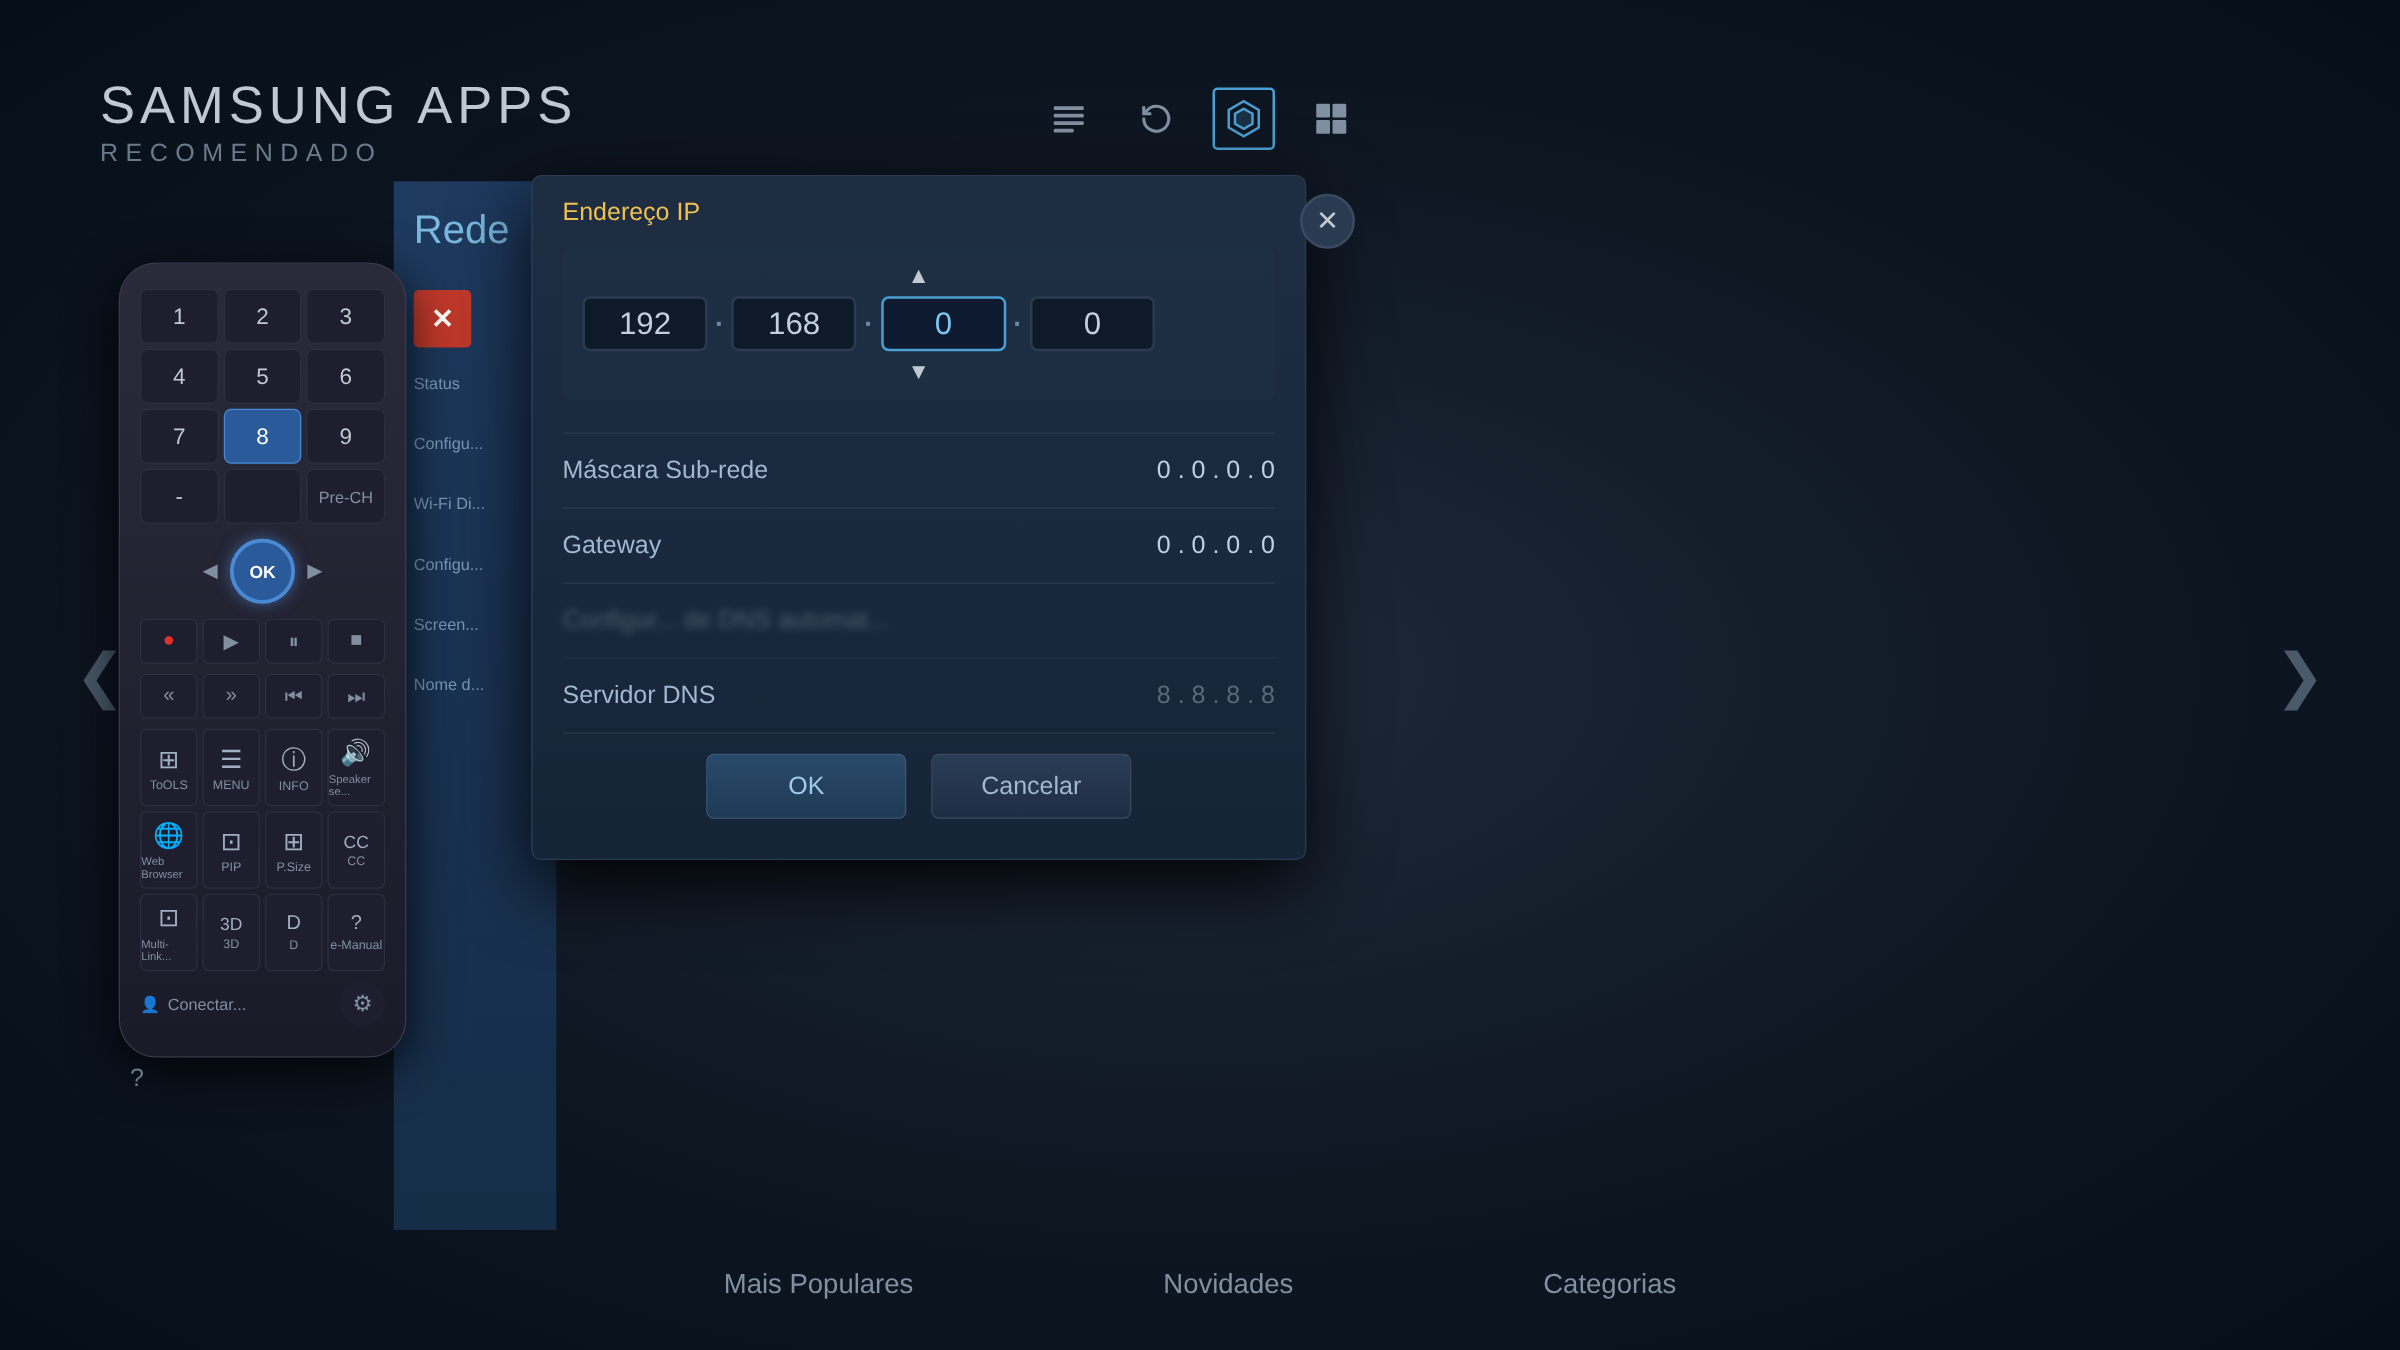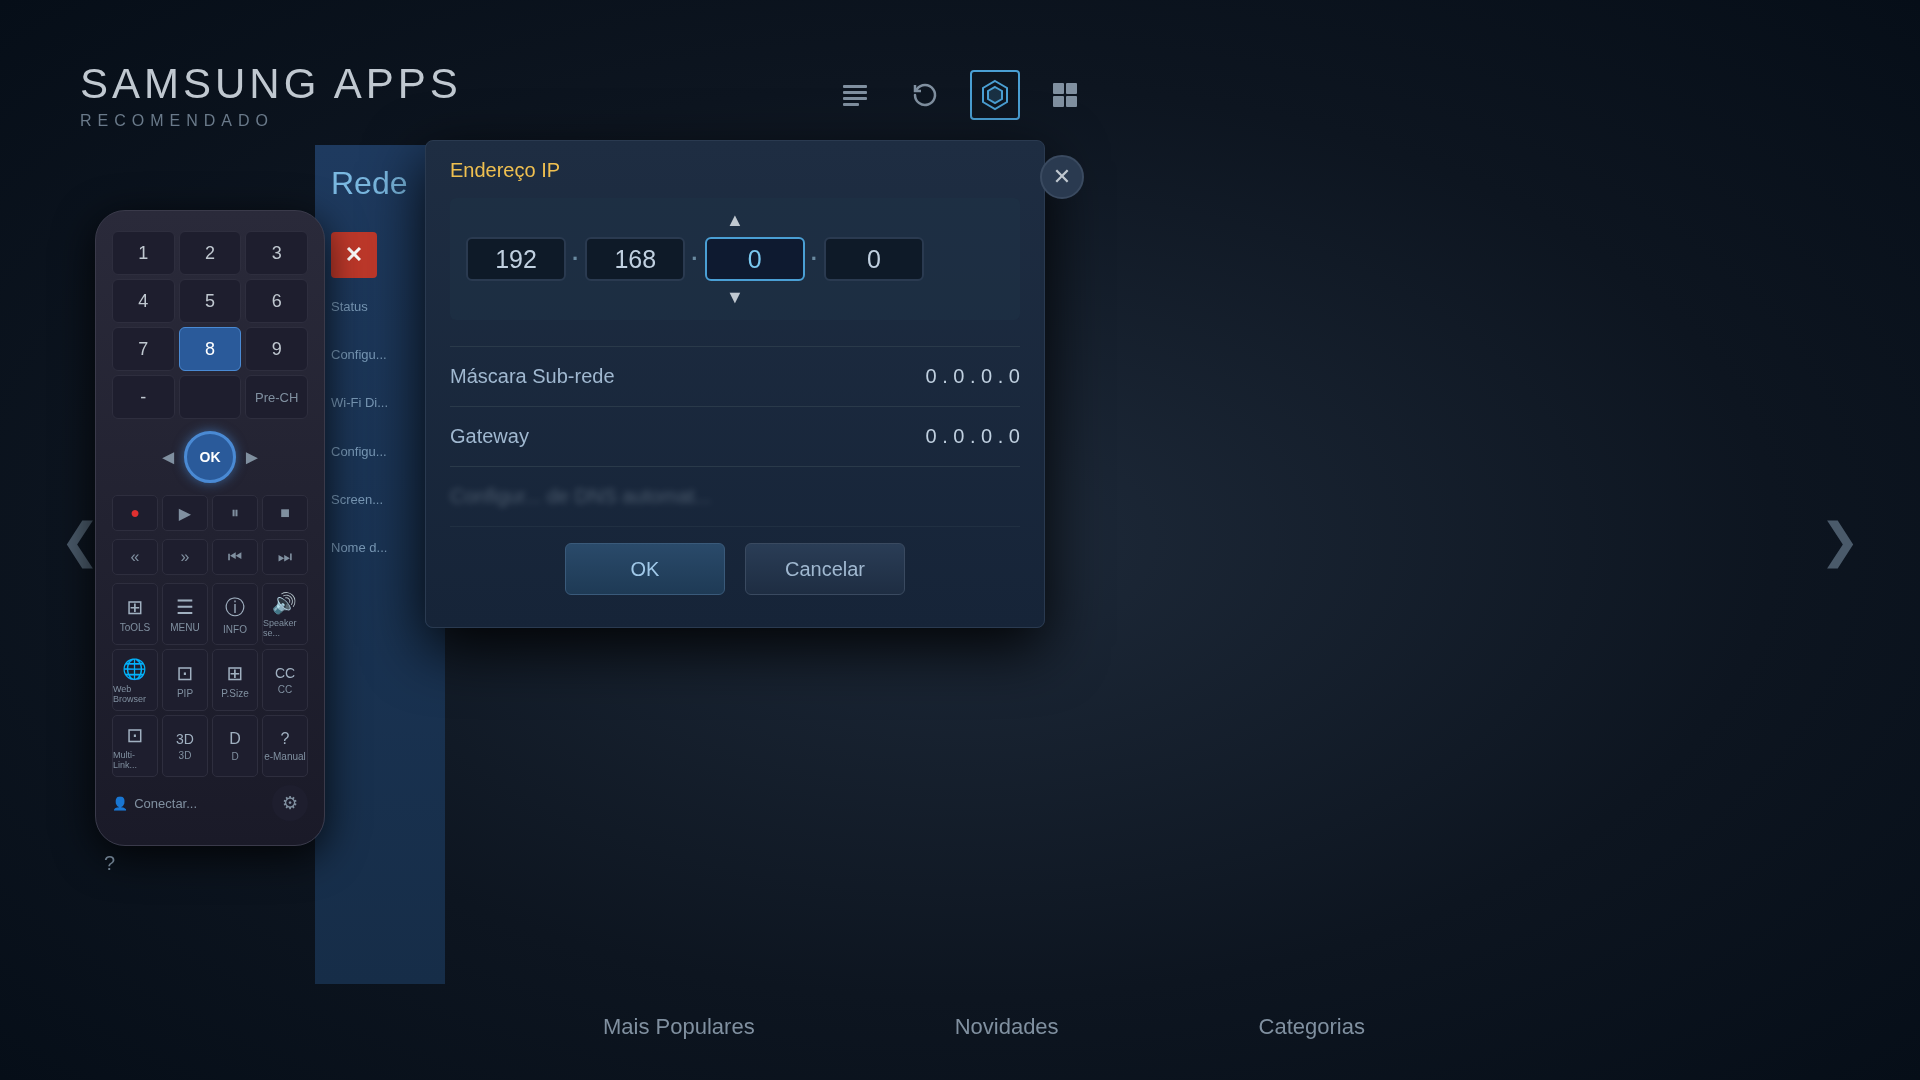--- a/index.html
+++ b/index.html
@@ -30,21 +30,21 @@
     .samsung-title {
       color: #c0c8d0;
       font-size: 42px;
       font-weight: 300;
       letter-spacing: 4px;
       text-transform: uppercase;
     }
 
     .samsung-subtitle {
       color: #6a7a8a;
-      font-size: 16px;
+      font-size: 20px;
       letter-spacing: 6px;
       margin-top: 4px;
     }
 
     
     .top-nav {
       position: absolute;
       top: 70px;
       left: 50%;
       transform: translateX(-50%);
@@ -71,21 +71,20 @@
     }
 
     
     .bottom-tabs {
       position: absolute;
       bottom: 40px;
       left: 50%;
       transform: translateX(-50%);
       display: flex;
       gap: 200px;
-      margin-left: 24px;
     }
 
     .bottom-tab {
       color: #8090a0;
       font-size: 22px;
       cursor: pointer;
     }
 
     
     .rede-panel {
@@ -666,20 +665,24 @@
     <div class="dialog-row">
       <div class="dialog-label">Gateway</div>
       <div class="dialog-value">0 . 0 . 0 . 0</div>
     </div>
 
     <div class="blurred-row">
       <div class="blurred-text">Configur... de DNS automat...</div>
     </div>
 
 
+    <div class="dialog-row">
+      <div class="dialog-label">Servidor DNS</div>
+      <div class="dialog-value muted">8 . 8 . 8 . 8</div>
+    </div>
 
     <div class="dialog-actions">
       <button class="action-btn ok">OK</button>
       <button class="action-btn cancel">Cancelar</button>
     </div>
   </div>
 </div>
 
 <div class="dialog-close">✕</div>
 

